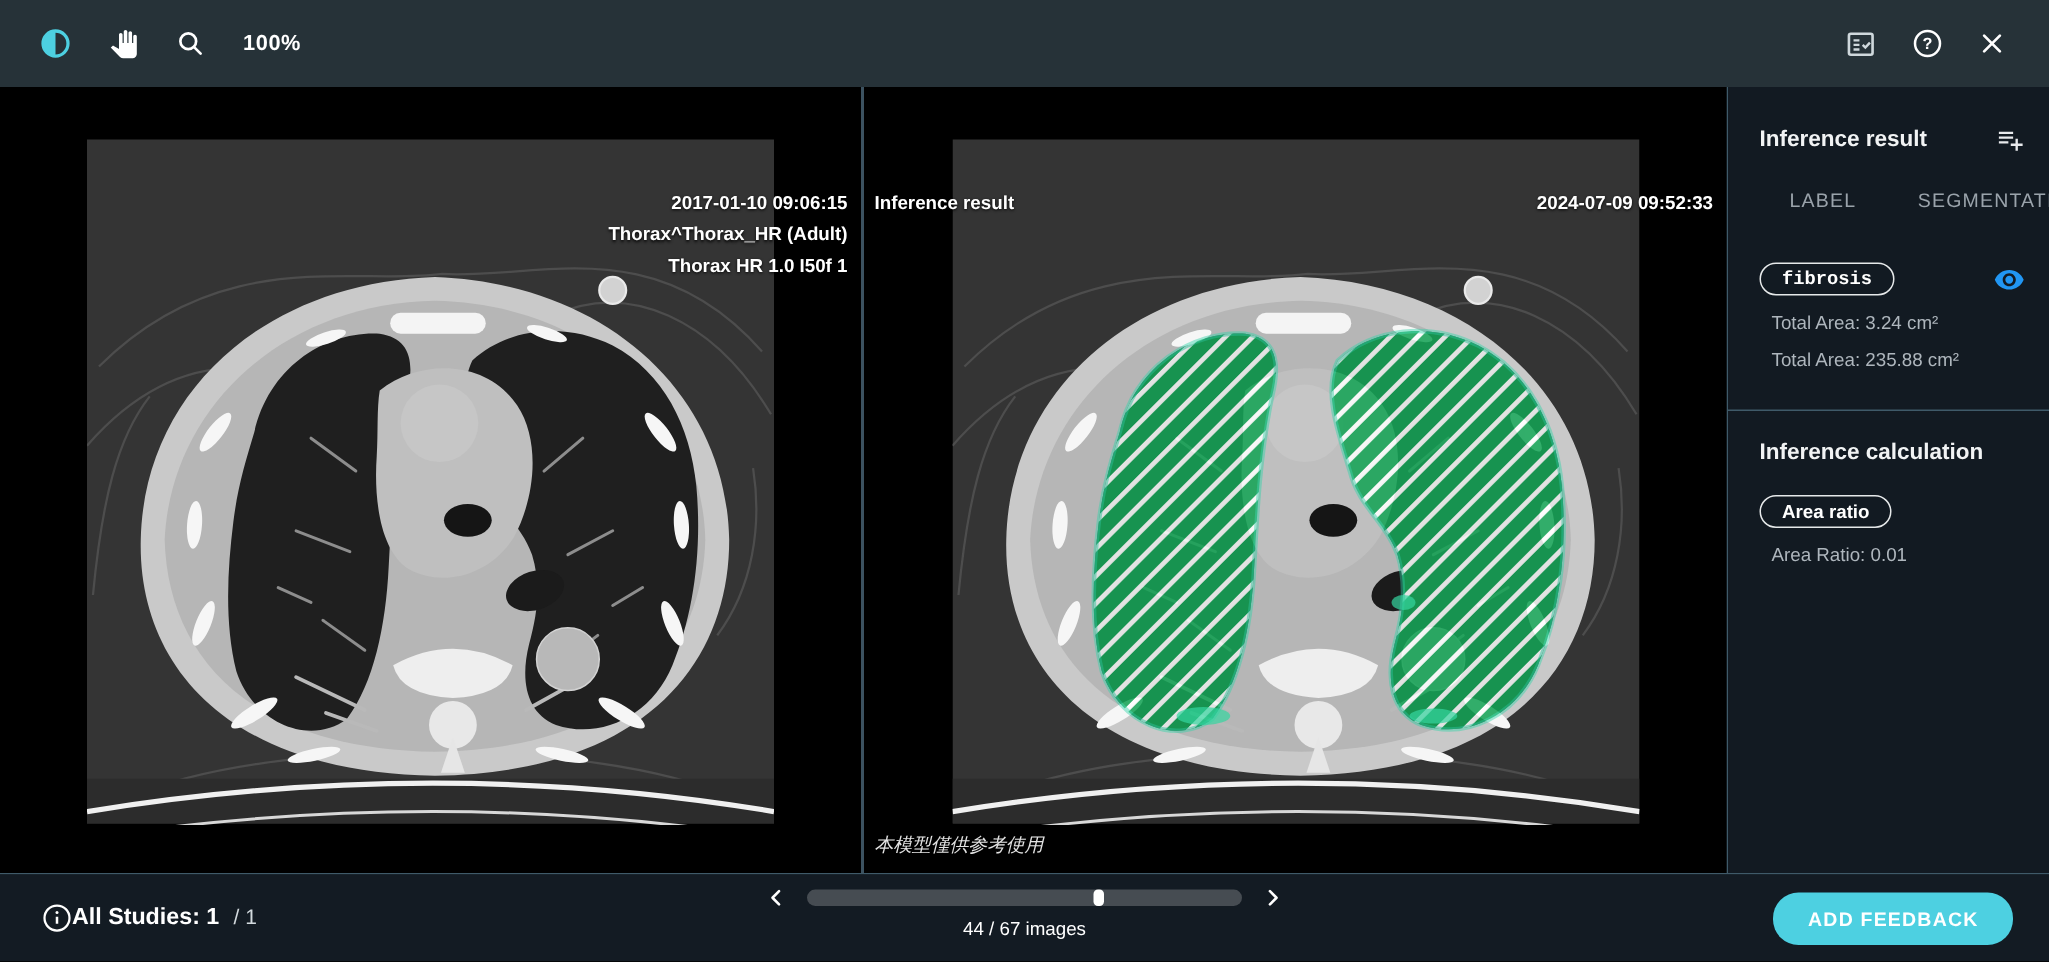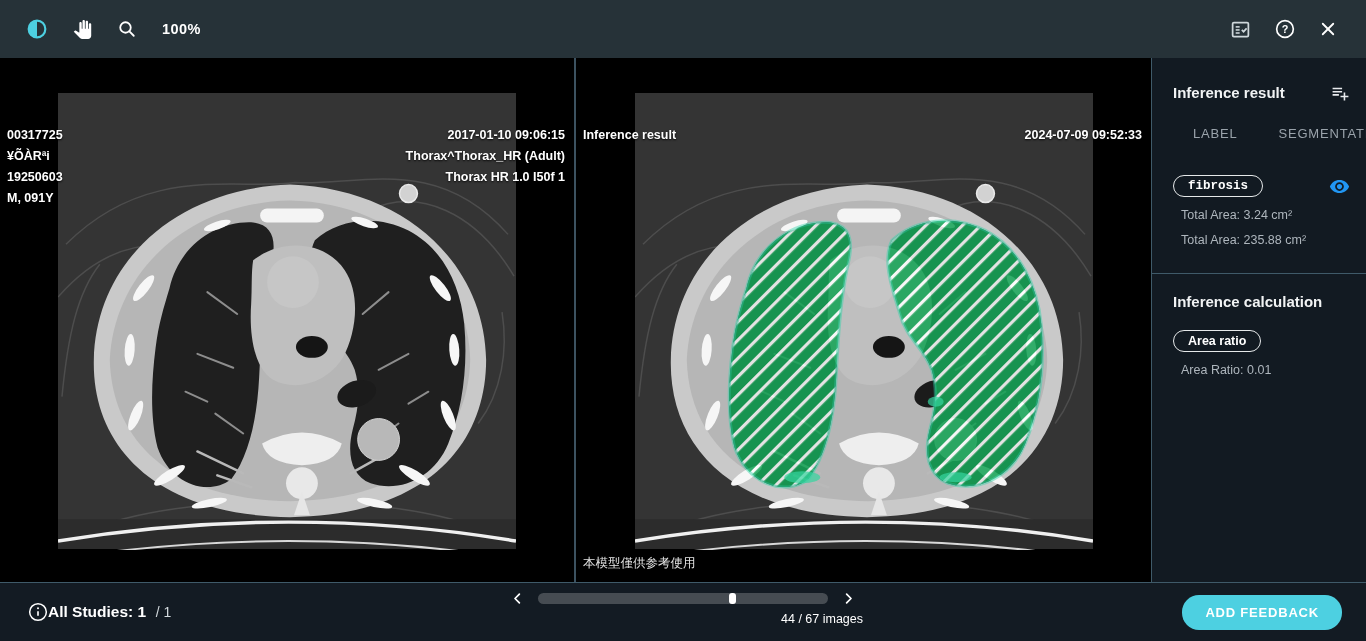--- a/index.html
+++ b/index.html
@@ -19,21 +19,21 @@
   .viewports { display:flex; flex:1; background:#000; }
   .viewport { position:relative; background:#000; overflow:hidden; }
   .viewport.vp-left { width:576px; border-right:2px solid #3c5260; }
   .viewport.vp-right { flex:1; }
   .ct-img { position:absolute; top:34px; left:50%; transform:translateX(-50%); width:458px; height:458px; display:block; }
 
   .corner { position:absolute; color:#ffffff; font-size:12.5px; font-weight:700;
             line-height:21px; text-shadow:0 1px 2px rgba(0,0,0,.9); z-index:5; }
   .corner.tl { top:67px; left:7px; text-align:left; }
   .corner.tr { top:67px; right:9px; text-align:right; }
-  .corner.bl { bottom:8px; left:7px; text-align:left; line-height:22px; }
+  .corner.bl { bottom:8px; left:7px; text-align:left; line-height:22px;font-style:italic; }
   .corner .dim { font-weight:400; color:#e3e3e3; }
 
   
   .sidebar { width:215px; flex:none; background:#121a22; border-left:1px solid #3f5a69;
              color:#e8eaed; display:flex; flex-direction:column; }
   .sb-section { padding:0 16px 0 21px; }
   .sb-section.first { border-bottom:1px solid #3f5a69; padding-bottom:26px; }
   .sb-title-row { display:flex; align-items:center; justify-content:space-between; margin-top:25px; }
   .sb-title { font-size:15px; font-weight:700; color:#f1f3f4; }
   .sb-tabs { display:flex; gap:21px; margin-top:24px; }
@@ -44,21 +44,21 @@
   .area-text { margin-top:11px; margin-left:8px; font-size:12.5px; color:#aeb6bd; }
   .eye-btn { background:none; border:none; cursor:pointer; padding:0; display:flex; }
   .sb-calc-title { font-size:15px; font-weight:700; color:#f1f3f4; margin-top:19px; }
   .calc-chip-row { margin-top:20px; }
 
   
   .footer { height:58px; flex:none; background:#131b23; display:flex; align-items:center; position:relative; }
   .studies { display:flex; align-items:center; padding-left:28px; color:#fff; }
   .studies-text { font-size:15.5px; font-weight:700; }
   .studies-total { font-size:14px; font-weight:400; color:#d3dade; margin-left:5px; }
-  .scrubber { position:absolute; left:50%; top:8px; transform:translateX(-50%); width:360px; text-align:right; }
+  .scrubber { position:absolute; left:50%; top:8px; transform:translateX(-50%); width:360px; text-align:center; }
   .scrub-row { display:flex; align-items:center; gap:13px; justify-content:center; }
   .scrub-track { position:relative; width:290px; height:11px; background:#464c52; border-radius:6px; cursor:pointer; }
   .scrub-thumb { position:absolute; top:0; width:7px; height:11px; background:#ffffff; border-radius:3px; }
   .image-counter { margin-top:6px; color:#ffffff; font-size:12.5px; font-weight:400; }
   .feedback-btn { margin-left:auto; margin-right:24px; background:#4dd0e1; color:#ffffff;
                   border:none; border-radius:17px; padding:10px 23px; font-size:13px; font-weight:700;
                   letter-spacing:.8px; cursor:pointer; font-family:inherit; }
   .arrow-btn { background:none; border:none; cursor:pointer; padding:0; display:flex; }
 </style>
 </head>
@@ -180,26 +180,20 @@
     </div>
   </header>
 
   <div class="main">
     <div class="viewports">
 
       <section class="viewport vp-left">
         <svg class="ct-img" viewBox="0 0 460 458">
           <use href="#ct-base"></use>
         </svg>
-        <div class="corner tl">
-          <div>00317725</div>
-          <div>¥ÕÀRªi</div>
-          <div>19250603</div>
-          <div>M, 091Y</div>
-        </div>
         <div class="corner tr">
           <div>2017-01-10 09:06:15</div>
           <div>Thorax^Thorax_HR (Adult)</div>
           <div>Thorax HR 1.0 I50f 1</div>
         </div>
       </section>
 
       <section class="viewport vp-right">
         <svg class="ct-img" viewBox="0 0 460 458">
           <use href="#ct-base"></use>

